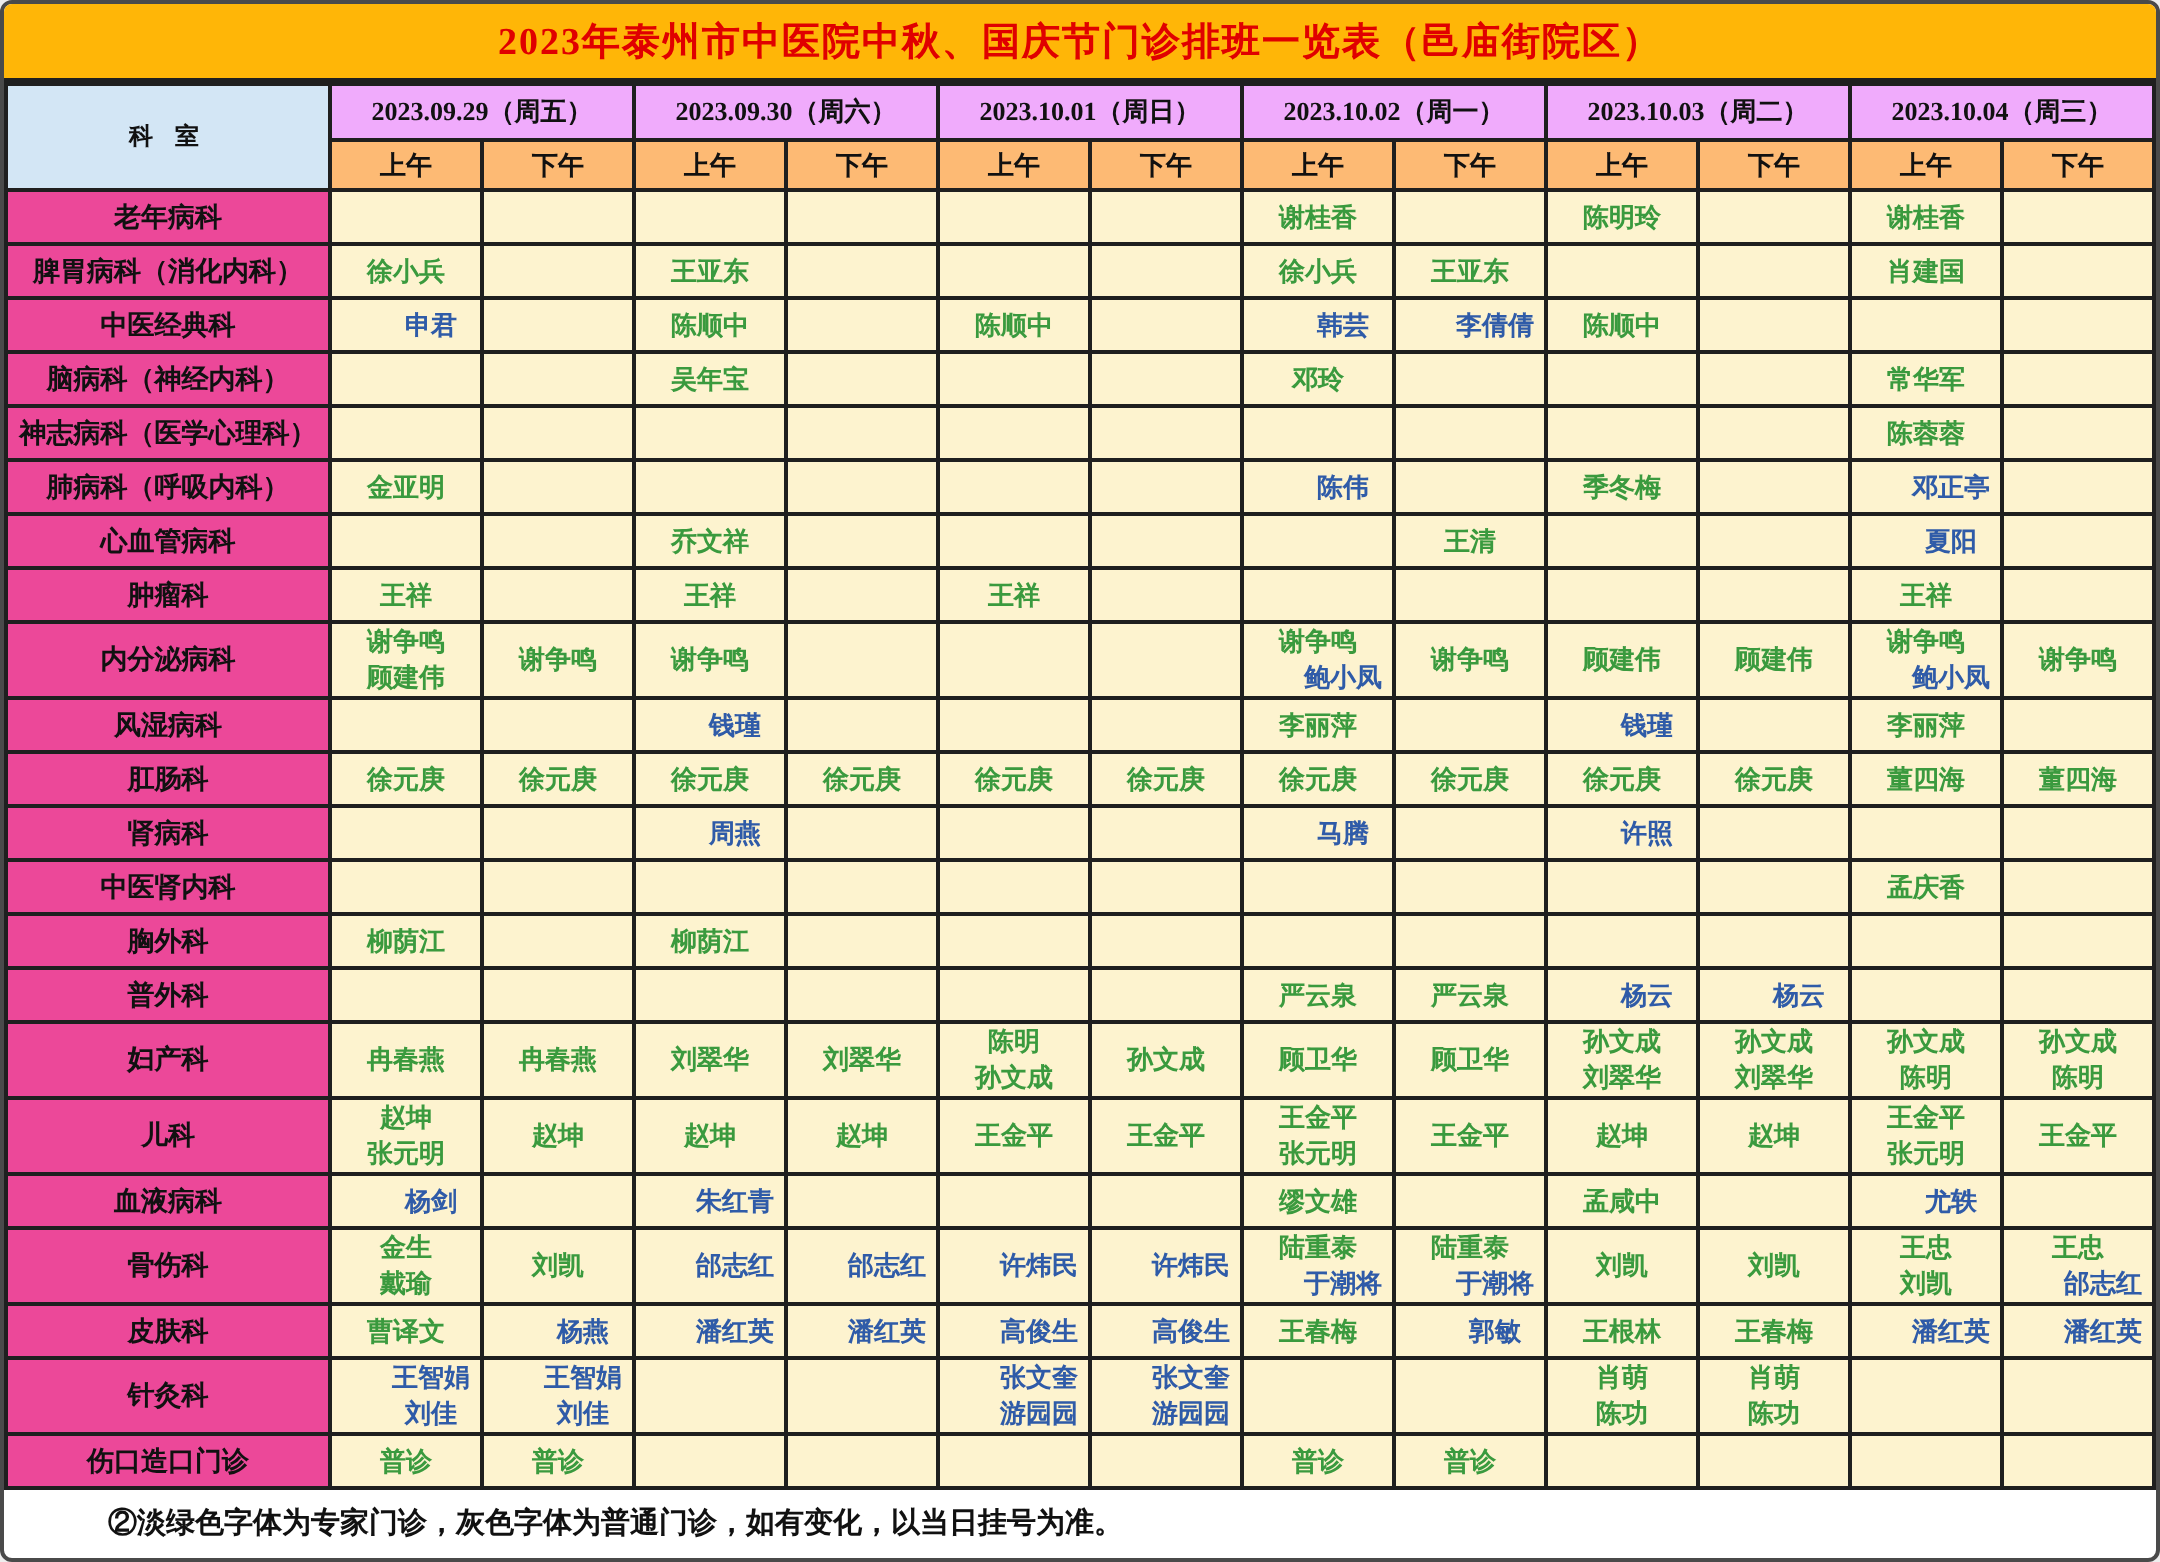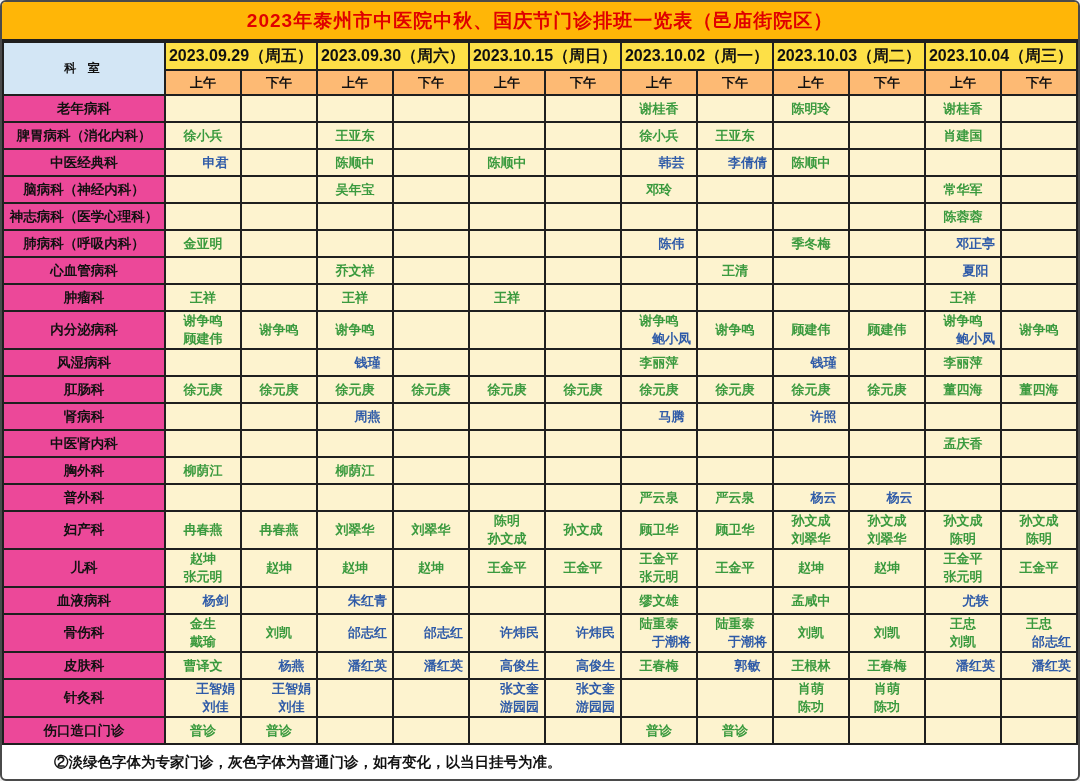--- a/index.html
+++ b/index.html
@@ -1,31 +1,31 @@
 <!DOCTYPE html>
 <html><head>
 <meta charset="utf-8">
 <style>
   html,body{margin:0;padding:0;background:#ededed;}
   .page{
     width:1080px;height:781px;box-sizing:border-box;margin:0 auto;
     background:#ffffff;border:2px solid #4a4a4a;border-radius:6px;overflow:hidden;
-    font-family:Liberation Sans, sans-serif;font-weight:bold;color:#111;
+    font-family:Liberation Serif, serif;font-weight:bold;color:#111;
   }
   .title{
     height:37px;background:#ffb607;color:#e00000;
     display:flex;align-items:center;justify-content:center;
     font-size:19px;letter-spacing:1px;border-bottom:2px solid #1f1f1f;
   }
   table.sched{border-collapse:collapse;width:100%;table-layout:fixed;}
   table.sched th,table.sched td{
     border:2px solid #1f1f1f;padding:0 1px;text-align:center;vertical-align:middle;overflow:hidden;
   }
   th.dept-head{background:#d3e6f5;font-size:12px;letter-spacing:4px;}
-  th.date{background:#fde047;font-size:16px;height:26px;}
+  th.date{background:#f0abfc;font-size:13px;height:26px;}
   th.ampm{background:#fdba74;font-size:13px;height:23px;}
   th.deptcell{background:#ec4899;font-size:13.5px;}
   td.slot{background:#fdf3cf;height:25px;}
   .n{font-size:13px;line-height:18px;white-space:nowrap;}
   .n.g{color:#3a9a3e;}
   .n.b{color:#2f5ba8;padding-left:25px;}
   .notes{padding:7px 8px 0 8px;font-size:14.5px;line-height:21px;color:#111;background:#fff;}
   .note-row{display:flex;}
   .note-indent{padding-left:44px;}
 </style>
@@ -49,21 +49,21 @@
         <col>
         <col>
         <col>
         <col>
     </colgroup>
     <thead id="sched-head">
         <tr>
           <th rowspan="2" class="dept-head">科 室</th>
           <th colspan="2" class="date">2023.09.29（周五）</th>
           <th colspan="2" class="date">2023.09.30（周六）</th>
-          <th colspan="2" class="date">2023.10.15（周日）</th>
+          <th colspan="2" class="date">2023.10.01（周日）</th>
           <th colspan="2" class="date">2023.10.02（周一）</th>
           <th colspan="2" class="date">2023.10.03（周二）</th>
           <th colspan="2" class="date">2023.10.04（周三）</th>
         </tr>
         <tr>
           <th class="ampm">上午</th>
           <th class="ampm">下午</th>
           <th class="ampm">上午</th>
           <th class="ampm">下午</th>
           <th class="ampm">上午</th>

